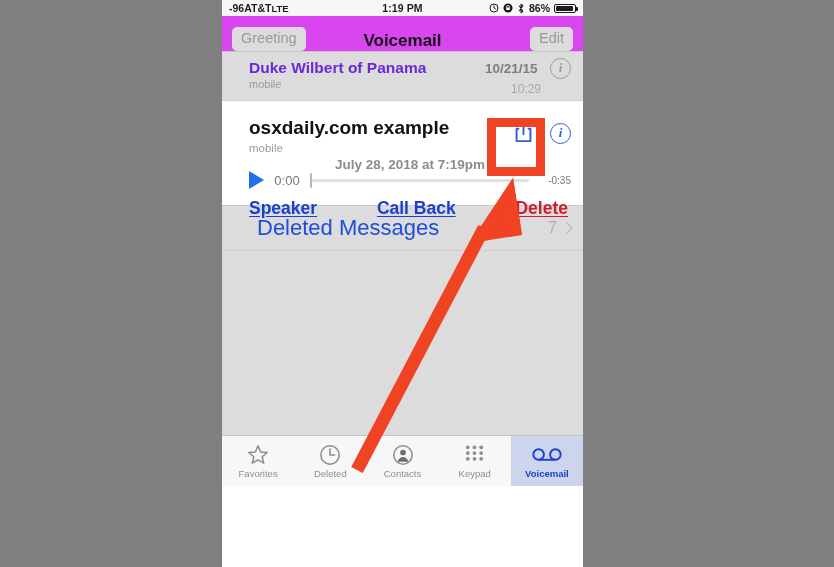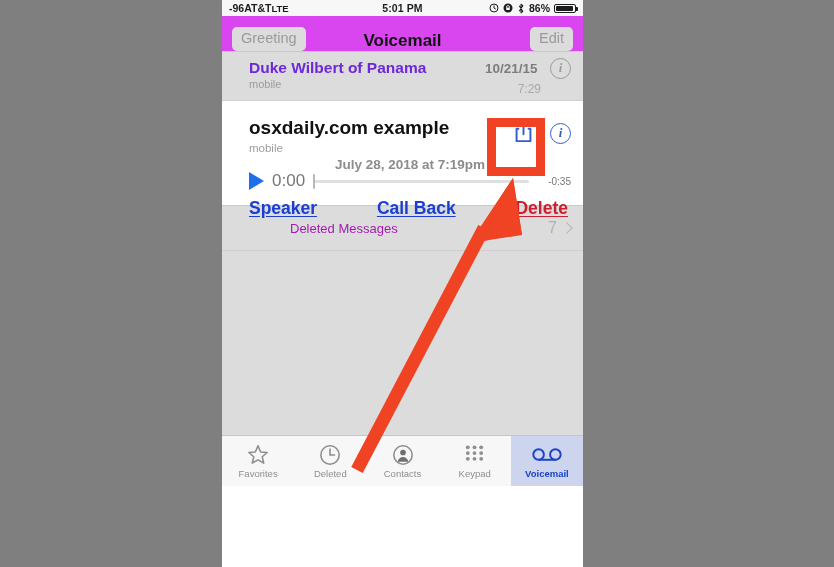--- a/index.html
+++ b/index.html
@@ -225,24 +225,25 @@
     align-items: center;
     gap: 8px;
   }
   .play-tri {
     width: 0; height: 0;
     border-left: 15px solid #1f6feb;
     border-top: 9px solid transparent;
     border-bottom: 9px solid transparent;
   }
   .time-cur {
-    font-size: 17px;
+    font-size: 13px;
     color: #777;
     min-width: 30px;
     font-weight: 500;
+    text-align: center;
   }
   .track {
     flex: 1;
     height: 3px;
     background: #e0e0e0;
     border-radius: 2px;
     position: relative;
   }
   .knob {
     position: absolute;
@@ -287,24 +288,23 @@
   .deleted-row {
     background: #dcdcdc;
     height: 45px;
     display: flex;
     align-items: center;
     padding: 0 12px 0 35px;
     box-sizing: border-box;
     border-bottom: 1px solid #cfcfcf;
   }
   .deleted-label {
-    font-size: 13px;
-    color: #a21caf;
+    font-size: 22px;
+    color: #1d4ed8;
     font-weight: 400;
-    margin-left: 33px;
   }
   .deleted-right {
     margin-left: auto;
     display: flex;
     align-items: center;
     gap: 6px;
     color: #b0b0b0;
     font-size: 16px;
   }
   .chev {
@@ -363,21 +363,21 @@
 <div id="stage">
 
   <div id="phone">
 
     <div class="statusbar">
       <div class="sb-left">
         <span>-96</span>
         <span>AT&amp;T</span>
         <span class="sb-lte">LTE</span>
       </div>
-      <div class="sb-center">5:01 PM</div>
+      <div class="sb-center">1:19 PM</div>
       <div class="sb-right">
         <span class="sb-icon">
           <svg width="10" height="10" viewBox="0 0 20 20">
               <circle cx="10" cy="10" r="8" fill="none" stroke="#1c1c1c" stroke-width="2"></circle>
               <path d="M10 5v5l3.5 2.2" stroke="#1c1c1c" stroke-width="2" fill="none"></path>
             </svg>
         </span>
         <span class="sb-icon">
           <svg width="10" height="10" viewBox="0 0 20 20">
               <circle cx="10" cy="10" r="9" fill="#1c1c1c"></circle>
@@ -402,21 +402,21 @@
       <div class="nav-title">Voicemail</div>
       <button class="nav-btn right">Edit</button>
     </div>
 
     <div class="vm-row-dim">
       <div class="vm-name">Duke Wilbert of Panama</div>
       <div class="vm-sub">mobile</div>
       <div class="vm-right">
         <span class="vm-date">10/21/15</span>
         <span class="info-circle">i</span>
-        <div class="vm-dur">7:29</div>
+        <div class="vm-dur">10:29</div>
       </div>
     </div>
 
     <div class="vm-expanded">
       <div class="vm-exp-name">osxdaily.com example</div>
       <div class="vm-exp-sub">mobile</div>
       <div class="vm-exp-date">July 28, 2018 at 7:19pm</div>
 
       <div class="vm-exp-icons">
         <span>

